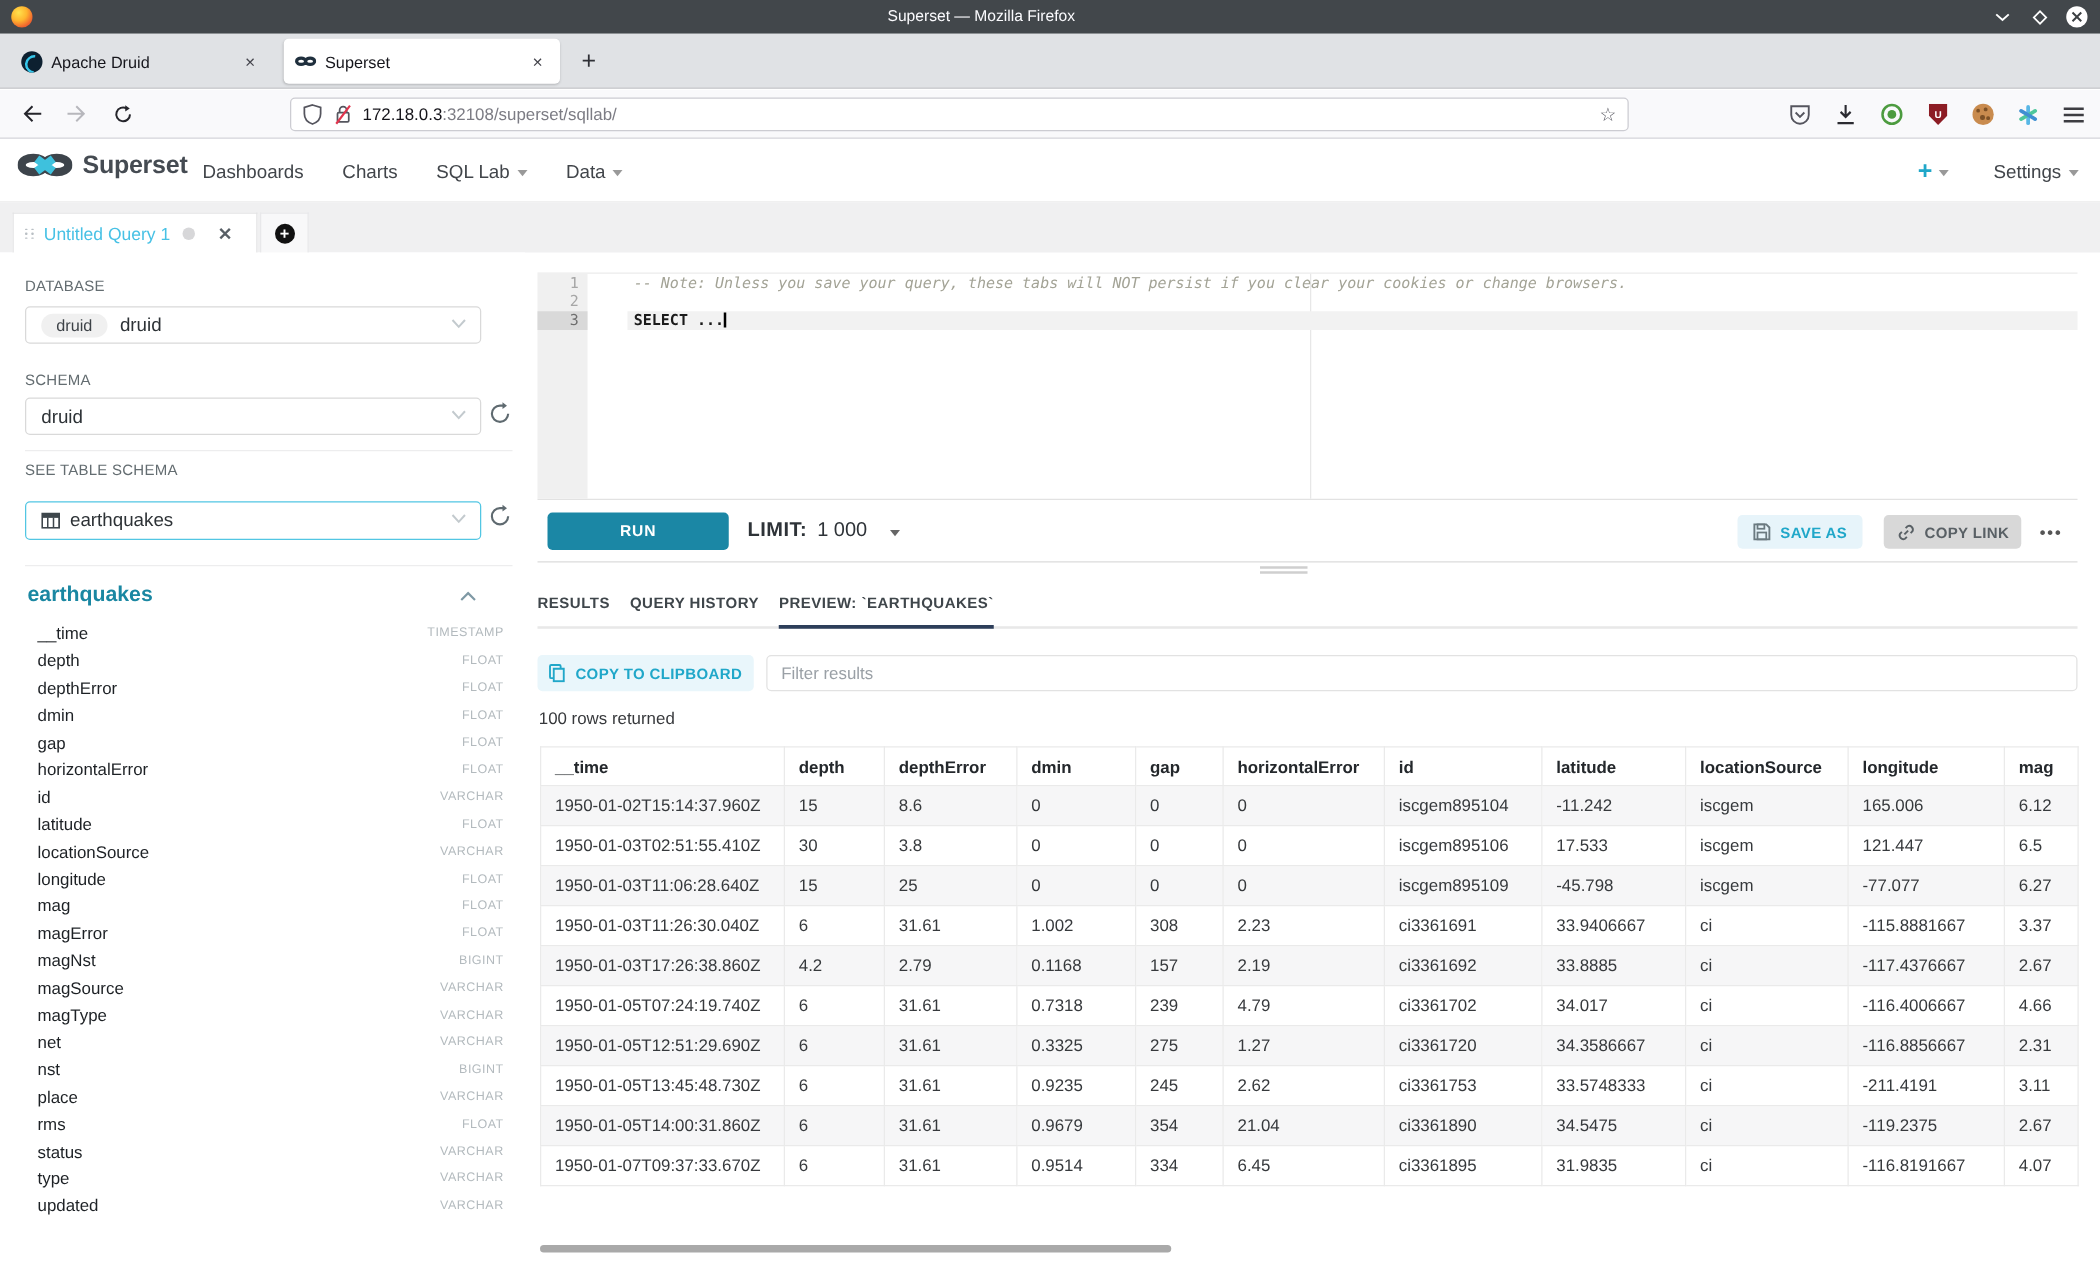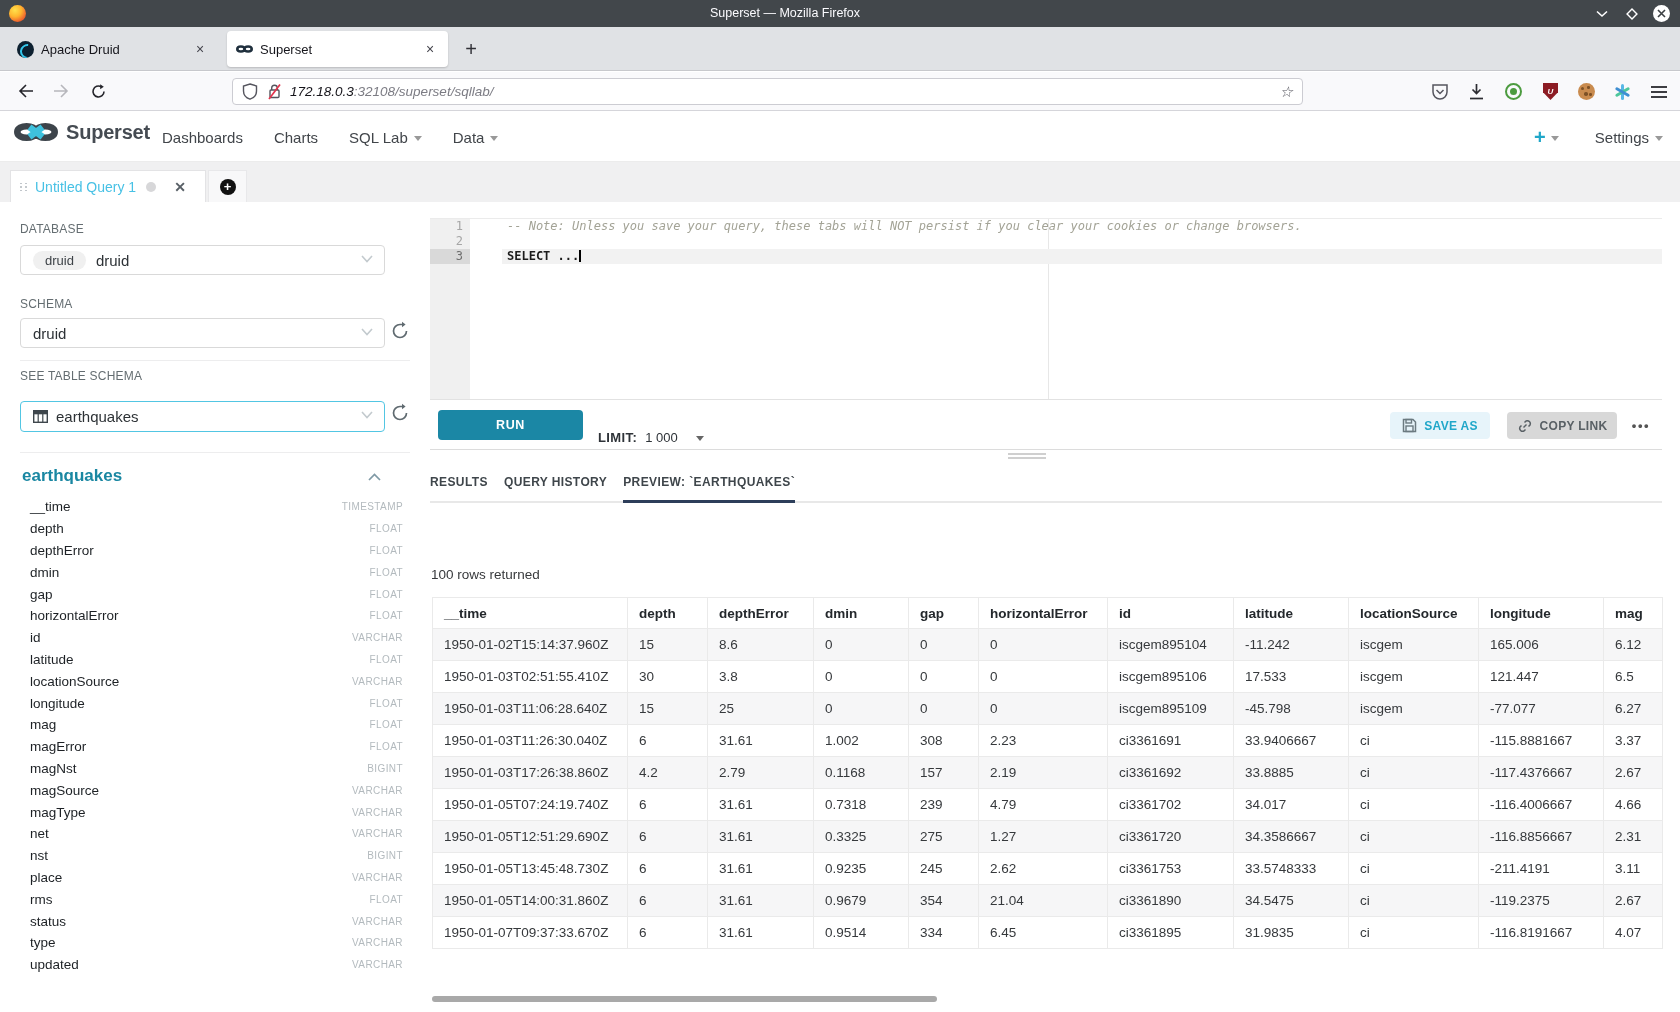--- a/index.html
+++ b/index.html
@@ -20,21 +20,21 @@
 .tabbar{position:absolute;left:0;top:27px;width:100%;height:44px;background:#e0e2e5;border-bottom:1px solid #c7c8cc;}
 .btab{position:absolute;top:4px;height:36px;border-radius:4px;display:flex;align-items:center;padding:0 9px;font-size:13px;color:#16161c;}
 .btab .favicon{margin-right:7px;}
 .btab .tclose{margin-left:auto;color:#45454d;font-size:14px;width:18px;text-align:center;}
 .btab.active{background:#fff;box-shadow:0 1px 2px rgba(0,0,0,.18);}
 .druid-fav{width:17px;height:17px;border-radius:50%;background:#0d2030;position:relative;overflow:hidden;}
 .druid-fav::after{content:"";position:absolute;left:3px;top:3px;width:11px;height:11px;border-radius:50%;border:2px solid #35c6ea;border-color:#35c6ea transparent transparent #35c6ea;transform:rotate(-40deg);}
 .newtab{position:absolute;left:457px;top:8px;width:28px;height:28px;display:flex;align-items:center;justify-content:center;font-size:20px;color:#2f3036;font-weight:400;}
 
 
-.urlbar{position:absolute;left:0;top:72px;width:100%;height:39px;background:#f9f9fb;border-bottom:1px solid #d5d5da;font-style:italic;}
+.urlbar{position:absolute;left:0;top:72px;width:100%;height:39px;background:#f9f9fb;border-bottom:1px solid #d5d5da;}
 .navbtn{position:absolute;top:5px;width:28px;height:28px;display:flex;align-items:center;justify-content:center;font-size:16px;color:#25252b;}
 .url-field{position:absolute;left:232px;top:6px;width:1071px;height:27px;background:#fff;border:1px solid #ccccd2;border-radius:4px;display:flex;align-items:center;padding:0 9px;}
 .url-text{font-size:13.5px;color:#15141a;margin-left:8px;white-space:nowrap;}
 .url-text .rest{color:#7c7c84;}
 .url-star{margin-left:auto;color:#55555e;font-size:15px;}
 .ext-icons{position:absolute;right:12px;top:6px;height:27px;display:flex;align-items:center;gap:18px;}
 .ext{width:19px;height:19px;display:flex;align-items:center;justify-content:center;}
 .ext-green{width:17px;height:17px;border-radius:50%;border:2px solid #4c9b3f;display:flex;align-items:center;justify-content:center;}
 .ext-green i{width:7px;height:7px;border-radius:50%;background:#4c9b3f;}
 .ext-shield{width:15px;height:17px;background:#8c1c24;clip-path:polygon(0 0,100% 0,100% 55%,50% 100%,0 55%);display:flex;align-items:center;justify-content:center;color:#fff;font-size:8px;font-weight:bold;}
@@ -97,21 +97,21 @@
 .ed-line{height:14.9px;line-height:14.9px;padding-left:5px;white-space:pre;}
 .ed-line.active{background:#f2f2f2;}
 .ed-comment{color:#a3a396;font-style:italic;}
 .ed-code{color:#1b1b1b;font-weight:bold;}
 .print-margin{position:absolute;left:618px;top:0;width:1px;height:100%;background:#e7e7e7;}
 .cursor{display:inline-block;width:1.5px;height:12px;background:#000;vertical-align:-2px;}
 
 
 .ed-toolbar{position:absolute;left:0;top:198px;width:1232px;height:51px;}
 .run-btn{position:absolute;left:8px;top:10px;width:145px;height:30px;background:#1b87a5;border-radius:4px;color:#fff;font-size:12.5px;font-weight:bold;letter-spacing:0.6px;text-align:center;line-height:30px;}
-.limit{position:absolute;left:168px;top:10px;height:30px;display:flex;align-items:center;font-size:13px;color:#2e3338;margin-top:12px;}
+.limit{position:absolute;left:168px;top:10px;height:30px;display:flex;align-items:center;font-size:16px;color:#2e3338;}
 .limit b{letter-spacing:0.4px;}
 .limit .lv{margin-left:8px;}
 .limit .caret{margin-left:18px;border-top-color:#666;}
 .saveas-btn{position:absolute;right:172px;top:12px;width:100px;height:27px;background:#e7f4fa;border-radius:4px;display:flex;align-items:center;justify-content:center;gap:7px;color:#20a7c9;font-size:12px;font-weight:bold;letter-spacing:0.3px;}
 .copylink-btn{position:absolute;right:45px;top:12px;width:110px;height:27px;background:#d8d8d8;border-radius:4px;display:flex;align-items:center;justify-content:center;gap:7px;color:#596065;font-size:12px;font-weight:bold;letter-spacing:0.3px;}
 .more-btn{position:absolute;right:12px;top:12px;height:27px;display:flex;align-items:center;color:#555;font-size:13px;letter-spacing:1.5px;font-weight:bold;}
 
 
 .ws-divider{position:absolute;left:0;top:247px;width:1232px;height:1px;background:#dcdcdc;}
 .drag-handle{position:absolute;left:578px;top:251px;width:38px;}
@@ -513,20 +513,30 @@
         <i></i>
         <i></i>
       </div>
 
     <div class="result-tabs" id="result-tabs">
         <div class="rtab">RESULTS</div>
         <div class="rtab">QUERY HISTORY</div>
         <div class="rtab active">PREVIEW: `EARTHQUAKES`</div>
       </div>
 
+    <div class="res-toolbar">
+      <div class="copyclip-btn">
+        <svg width="13" height="15" viewBox="0 0 13 15">
+            <rect x="1" y="1" width="8.5" height="10.5" rx="1" fill="none" stroke="#20a7c9" stroke-width="1.5"></rect>
+            <path d="M4 4 H12 V14 H4 Z" fill="#e9f6fb" stroke="#20a7c9" stroke-width="1.5"></path>
+          </svg>
+        <span>COPY TO CLIPBOARD</span>
+      </div>
+      <input class="filter-input" type="text" placeholder="Filter results" style="">
+    </div>
 
     <div class="rows-returned">100 rows returned</div>
 
     <table class="data-table" id="data-table">
       <colgroup id="table-colgroup">
           <col style="width: 195px;">
           <col style="width: 80px;">
           <col style="width: 106px;">
           <col style="width: 95px;">
           <col style="width: 70px;">

